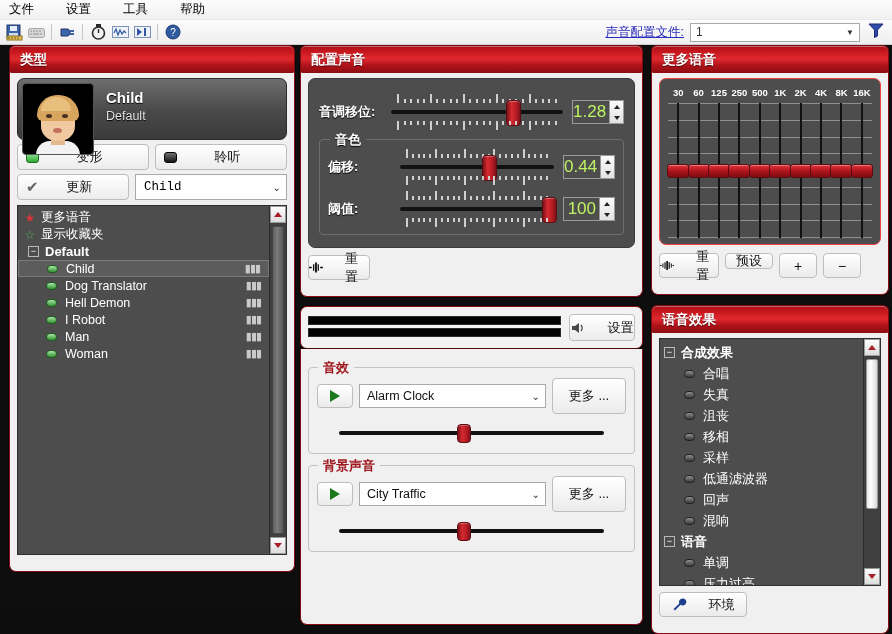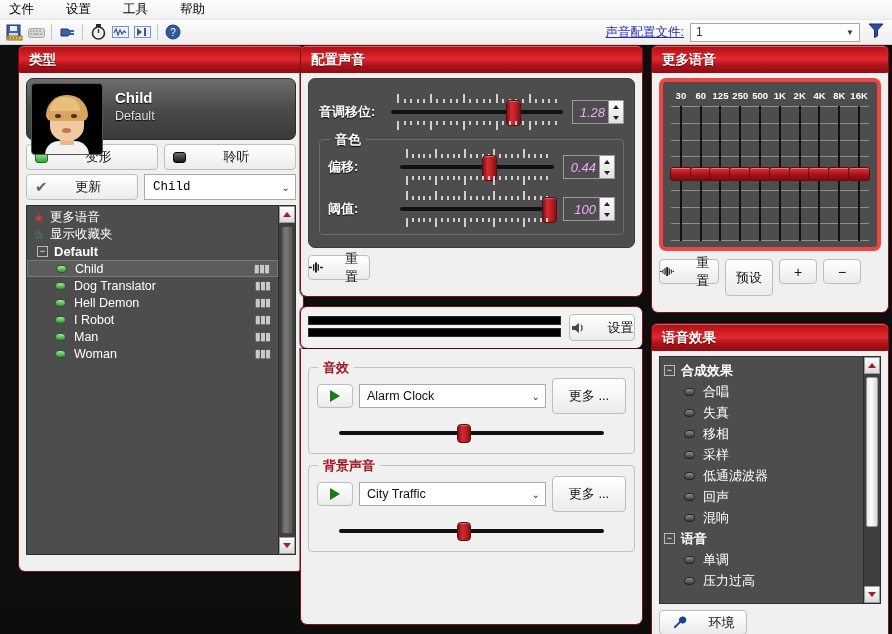--- a/index.html
+++ b/index.html
@@ -34,21 +34,21 @@
     width:170px; height:19px; background:#fff; border:1px solid #a9a9a9;
     display:flex; align-items:center; padding:0 2px 0 5px; font-size:12px; color:#333;
   }
   .profile-combo .v{ flex:1; }
   .profile-combo .ar{ font-size:8px; color:#333; padding-right:3px;}
   .funnel{ margin-left:8px; margin-right:8px; cursor:pointer; }
 
   
   .main{ position:absolute; top:45px; left:0; width:892px; height:564px; background:#0e0e0e; }
   .col{ position:absolute; top:0; }
-  .c1{ left:18px; width:286px; }
+  .c1{ left:9px; width:286px; }
   .c2{ left:300px; width:343px; }
   .c3{ left:651px; width:238px; }
 
   
   .panel{ position:relative; }
   .panel-head{
     position:relative; height:28px;
     background:linear-gradient(180deg,#a51117 0%,#c4161c 18%,#e0292f 48%,#b01219 72%,#8d0d12 100%);
     border-radius:6px 6px 3px 3px;
     border:1px solid #7d0d12; border-bottom:none;
@@ -167,21 +167,21 @@
   .track{ position:absolute; left:0; right:0; top:18px; height:4px; background:#111; border-radius:2px; }
   .thumb{
     position:absolute; top:8px; width:15px; height:26px; border-radius:4px;
     background:linear-gradient(90deg,#7d1218,#d52a31 35%,#b81c23 70%,#7d1218);
     border:1px solid #5c0b0f; box-shadow:inset 0 1px 0 rgba(255,255,255,.3);
   }
   .spin{
     width:52px; height:24px; border:1px solid #9a9a9a; background:#4d4d4d;
     display:flex; align-items:center; margin-left:9px; flex:none;
   }
-  .spin .num{ flex:1; text-align:right; padding-right:3px; color:#f0abfc; font-size:13px; font-family:"Liberation Sans",sans-serif;font-style:italic; }
+  .spin .num{ flex:1; text-align:right; padding-right:3px; color:#bef264; font-size:17px; font-family:"Liberation Sans",sans-serif; }
   .spin .arrows{ width:15px; height:22px; background:linear-gradient(#fbfbfb,#e2e2e2); border-left:1px solid #9a9a9a;
                  display:flex; flex-direction:column; align-items:center; justify-content:space-around; cursor:pointer;}
   .ar-u{ width:0;height:0;border-left:3px solid transparent;border-right:3px solid transparent;border-bottom:4px solid #222; }
   .ar-d{ width:0;height:0;border-left:3px solid transparent;border-right:3px solid transparent;border-top:4px solid #222; }
 
   .fieldset{ border:1px solid #6e6e6e; border-radius:4px; margin-top:6px; padding:6px 8px 4px 8px; position:relative; }
   .fieldset > .lg{ position:absolute; top:-9px; left:10px; background:#4d4d4d; padding:0 5px;
                    color:#fff; font-weight:bold; font-size:13px; text-shadow:0 1px 1px #000; }
 
   .btn{
@@ -209,36 +209,36 @@
   .play .tri{ width:0;height:0;border-top:6px solid transparent;border-bottom:6px solid transparent;border-left:10px solid #1a7a1a; }
   .combo{ flex:1; height:24px; border:1px solid #a9a9a9; background:#fff; display:flex; align-items:center; padding:0 5px 0 7px; cursor:pointer; }
   .combo .v{ flex:1; font-size:12.5px; color:#111; }
   .combo .ar{ color:#333; font-size:10px; }
   .more{ width:74px; height:36px; }
   .vol{ position:relative; height:22px; margin:8px 22px 0 22px; }
   .vol .track{ top:9px; left:0; right:0; height:4px; background:#111; }
   .vol .thumb{ top:2px; width:14px; height:19px; }
 
   
-  .eqbox{ background:#4d4d4d; border:4px solid #ef4444; border-radius:7px; padding:8px 8px 6px 8px; }
+  .eqbox{ background:#4d4d4d; border:1px solid #ef4444; border-radius:7px; padding:8px 8px 6px 8px; }
   .eqlabels{ display:flex; }
   .eqlabels span{ flex:1; text-align:center; color:#fff; font-size:9.5px; font-weight:bold; }
   .eqarea{ position:relative; height:135px; margin-top:5px; }
   .eqgrid{ position:absolute; left:0; right:0; top:0; bottom:0; display:flex; flex-direction:column; justify-content:space-between; }
   .eqgrid i{ display:block; height:1px; background:#8f8f8f; }
   .eqcols{ position:absolute; left:0; right:0; top:0; bottom:0; display:flex; }
   .eqcol{ flex:1; position:relative; }
   .eqcol .rail{ position:absolute; left:50%; top:0; bottom:0; width:2px; margin-left:-1px; background:#111; }
   .eqcol .et{ position:absolute; left:50%; margin-left:-11px; top:50%; margin-top:-7px;
     width:22px; height:14px; border-radius:3px;
     background:linear-gradient(180deg,#e2343b,#a81219 55%,#7d0d12);
     border:1px solid #5c0b0f; box-shadow:inset 0 1px 0 rgba(255,255,255,.35); }
   .eqbtns{ display:flex; gap:6px; margin-top:8px; }
   .eq-reset{ width:60px; height:25px; }
-  .eq-preset{ width:48px; height:37px; }
+  .eq-preset{ width:48px; height:16px; }
   .eq-pm{ width:38px; height:25px; font-size:14px; }
 
   
   .vebox{ height:248px; background:#4d4d4d; border:1px solid #2e2e2e; position:relative; overflow:hidden; }
   .vetree{ position:absolute; left:0; top:0; right:17px; bottom:0; padding:3px 0 0 0; }
   .veitem{ height:21px; display:flex; align-items:center; color:#fff; font-size:13px; }
   .veitem .bullet{ margin-left:24px; margin-right:8px; background:linear-gradient(#8e8e8e,#3a3a3a); border:1px solid #222; }
   .env-btn{ width:88px; height:25px; margin-top:6px; }
 
   
@@ -851,20 +851,24 @@
                 <div class="veitem">
                   <span class="bullet"></span>
                   <span>合唱</span>
                 </div>
                 <div class="veitem">
                   <span class="bullet"></span>
                   <span>失真</span>
                 </div>
                 <div class="veitem">
                   <span class="bullet"></span>
+                  <span>沮丧</span>
+                </div>
+                <div class="veitem">
+                  <span class="bullet"></span>
                   <span>移相</span>
                 </div>
                 <div class="veitem">
                   <span class="bullet"></span>
                   <span>采样</span>
                 </div>
                 <div class="veitem">
                   <span class="bullet"></span>
                   <span>低通滤波器</span>
                 </div>

